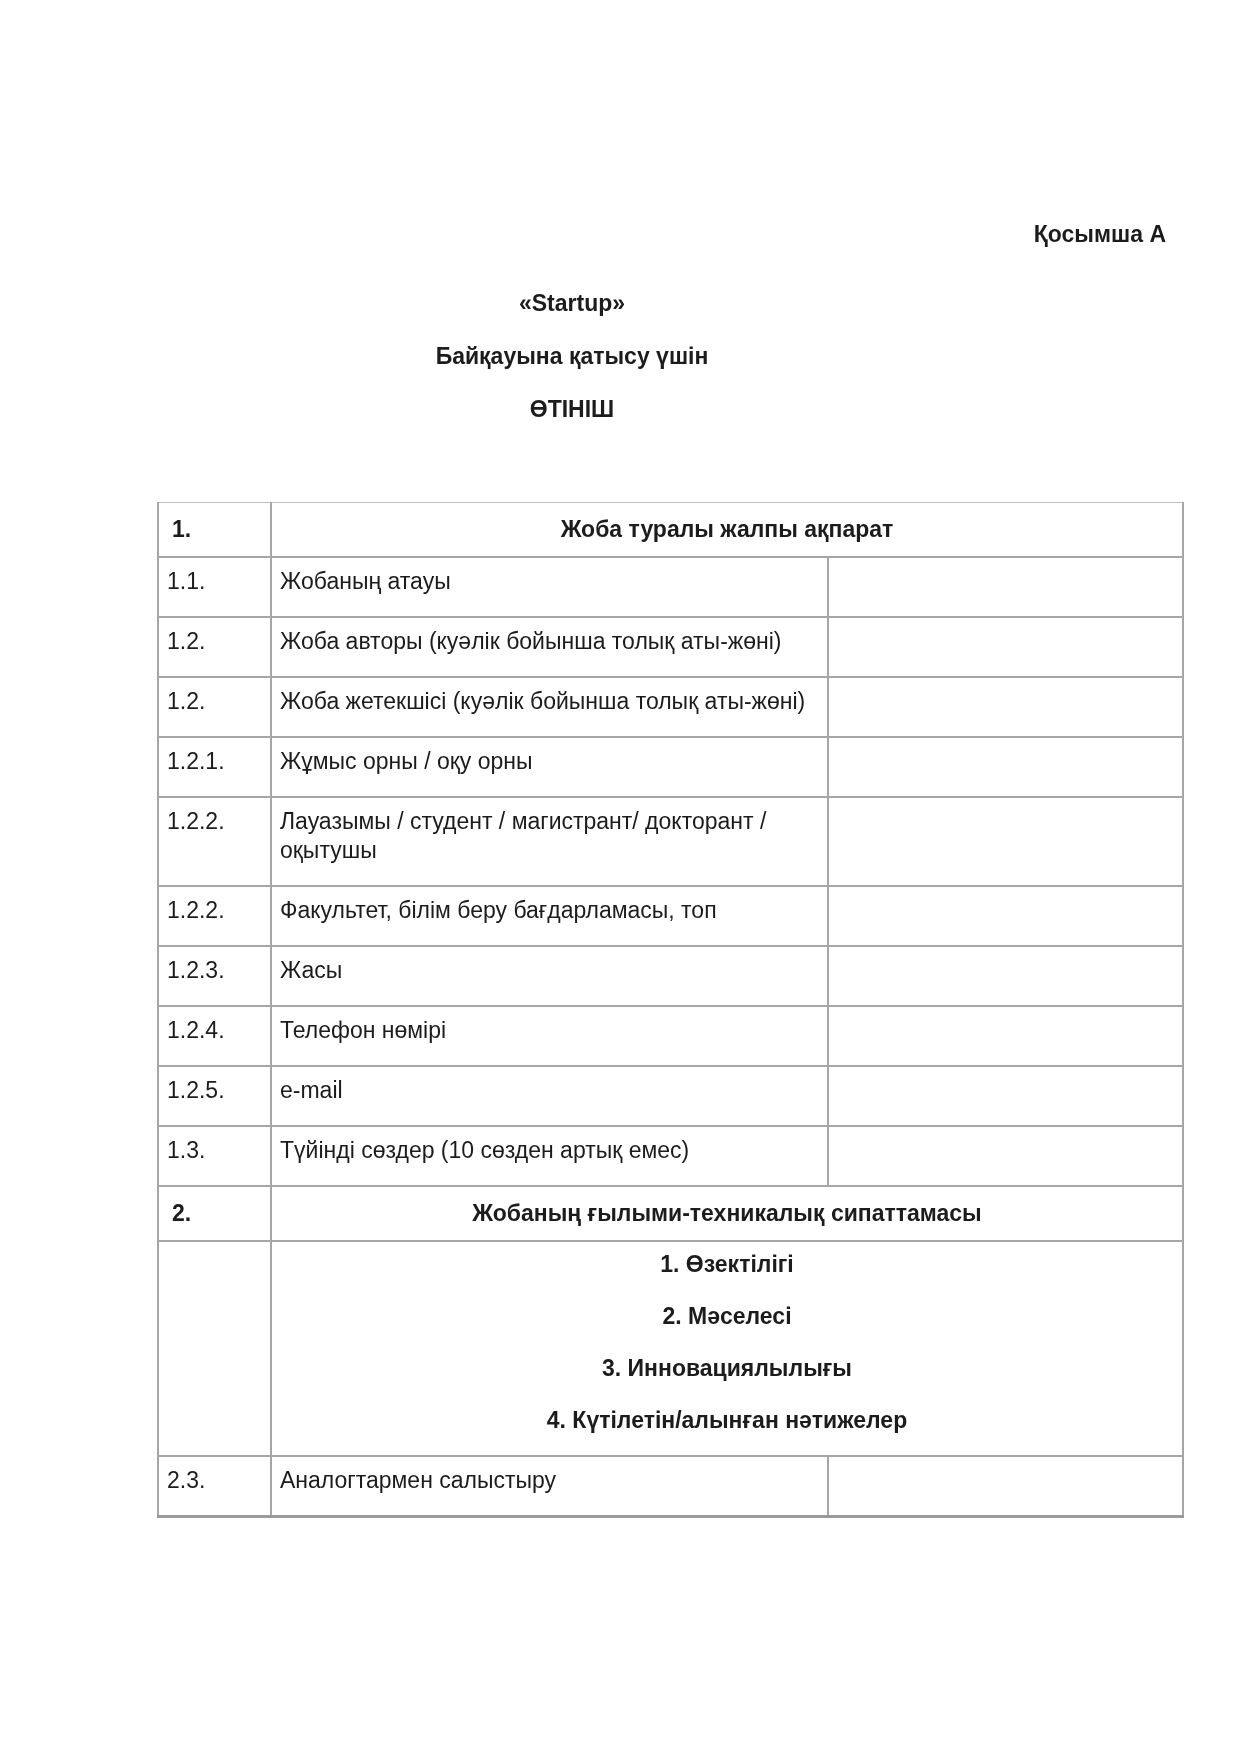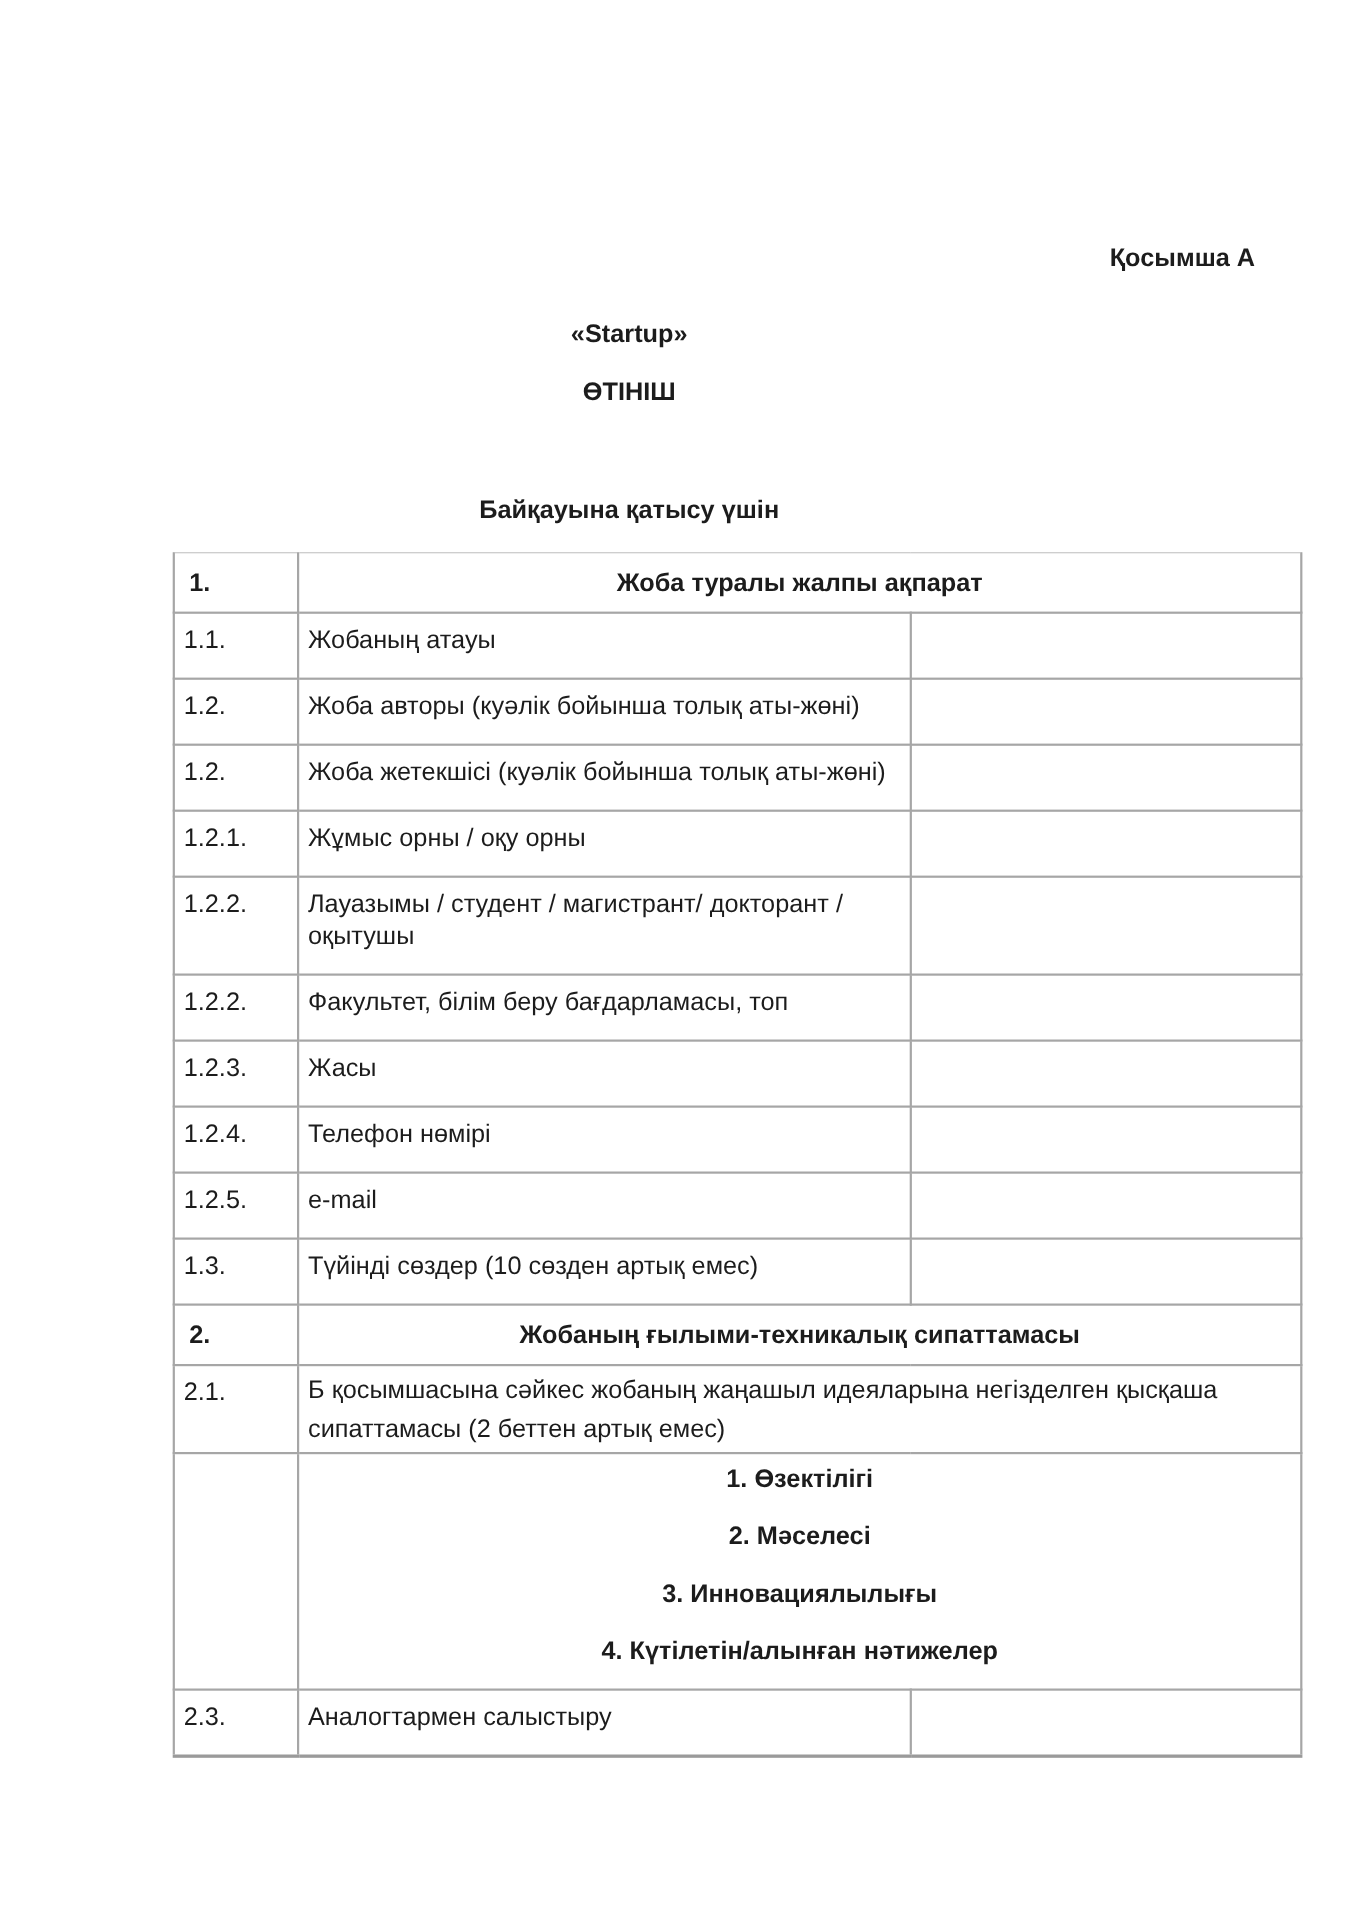--- a/index.html
+++ b/index.html
@@ -12,21 +12,21 @@
     overflow: hidden;
   }
   .page {
     position: relative;
     width: 1240px;
     height: 1754px;
     background: #ffffff;
   }
   .appendix {
     margin-top: 220px;
-    padding-right: 99px;
+    padding-right: 74px;
     text-align: right;
     font-weight: bold;
     font-size: 23px;
     line-height: 29px;
     margin-bottom: 40px;
   }
   .content {
     margin-left: 157px;
     width: 830px;
   }
@@ -78,22 +78,22 @@
 </style>
 </head>
 <body>
 
 <div class="page">
 
   <p class="appendix">Қосымша А</p>
 
   <div class="content">
     <p class="title">«Startup»</p>
+    <p class="title">Байқауына қатысу үшін</p>
     <p class="title last">ӨТІНІШ</p>
-    <p class="title">Байқауына қатысу үшін</p>
 
     <table class="app-table">
       <colgroup>
         <col class="c-num">
           <col class="c-label">
           <col class="c-value">
       </colgroup>
 
       <tbody>
           <tr class="first-row">
@@ -159,24 +159,20 @@
         <td>1.3.</td>
         <td>Түйінді сөздер (10 сөзден артық емес)</td>
         <td></td>
       </tr>
 
       <tr>
         <td class="section-num">2.</td>
         <td class="section-label" colspan="2">Жобаның ғылыми-техникалық сипаттамасы</td>
       </tr>
 
-      <tr>
-        <td>2.1.</td>
-        <td class="wide-label" colspan="2">Б қосымшасына сәйкес жобаның жаңашыл идеяларына негізделген қысқаша сипаттамасы  (2 беттен артық емес)</td>
-      </tr>
 
       <tr>
         <td></td>
         <td class="list-cell" colspan="2">
           <p>1. Өзектілігі</p>
           <p>2. Мәселесі</p>
           <p>3. Инновациялылығы</p>
           <p>4. Күтілетін/алынған нәтижелер</p>
         </td>
       </tr>

